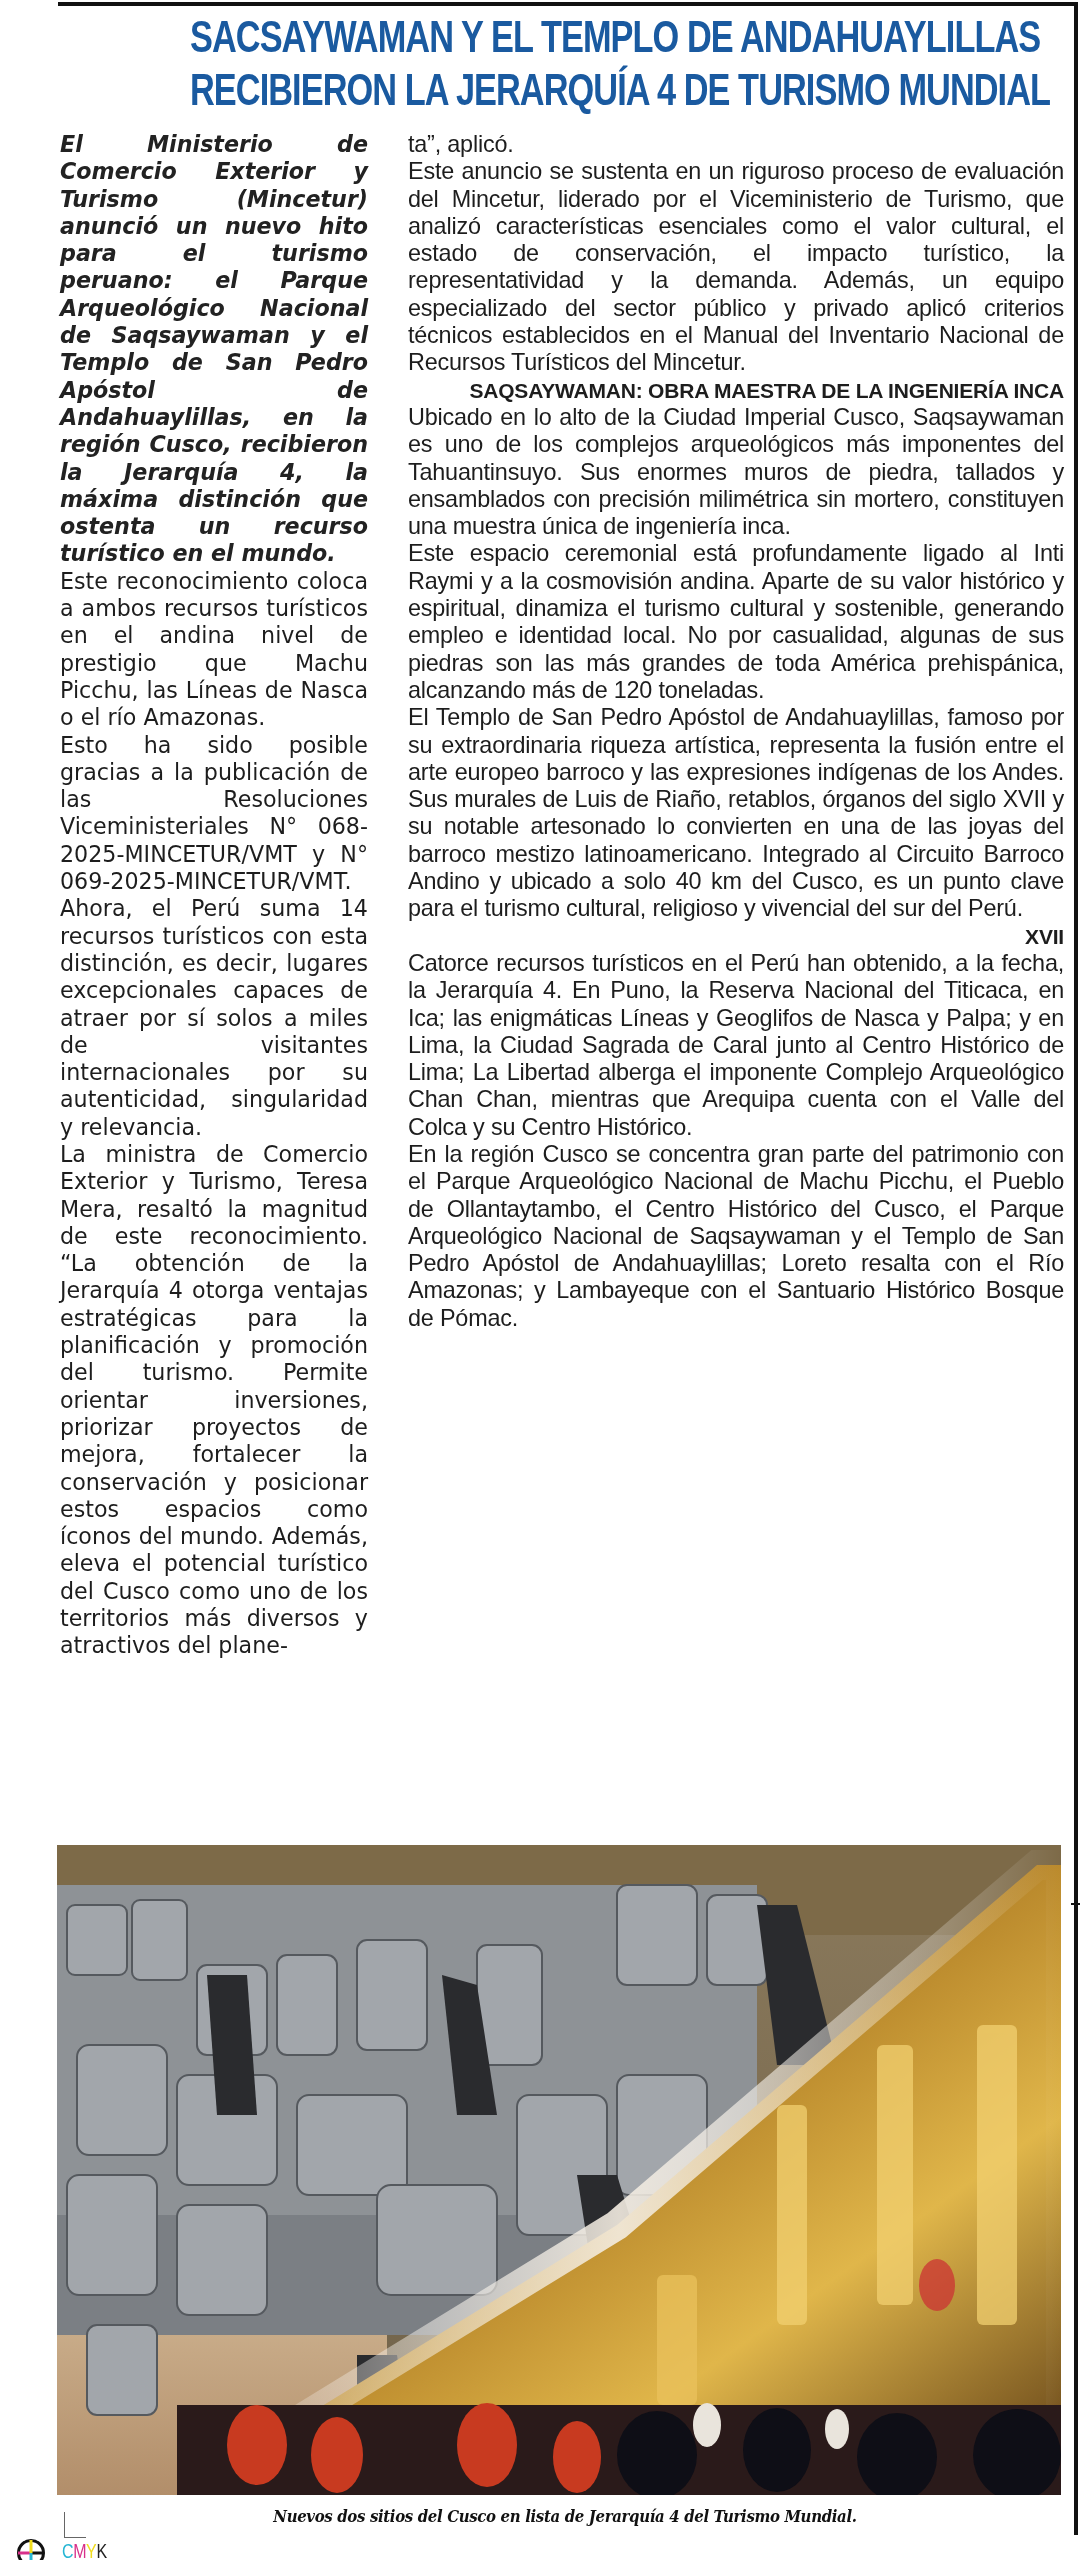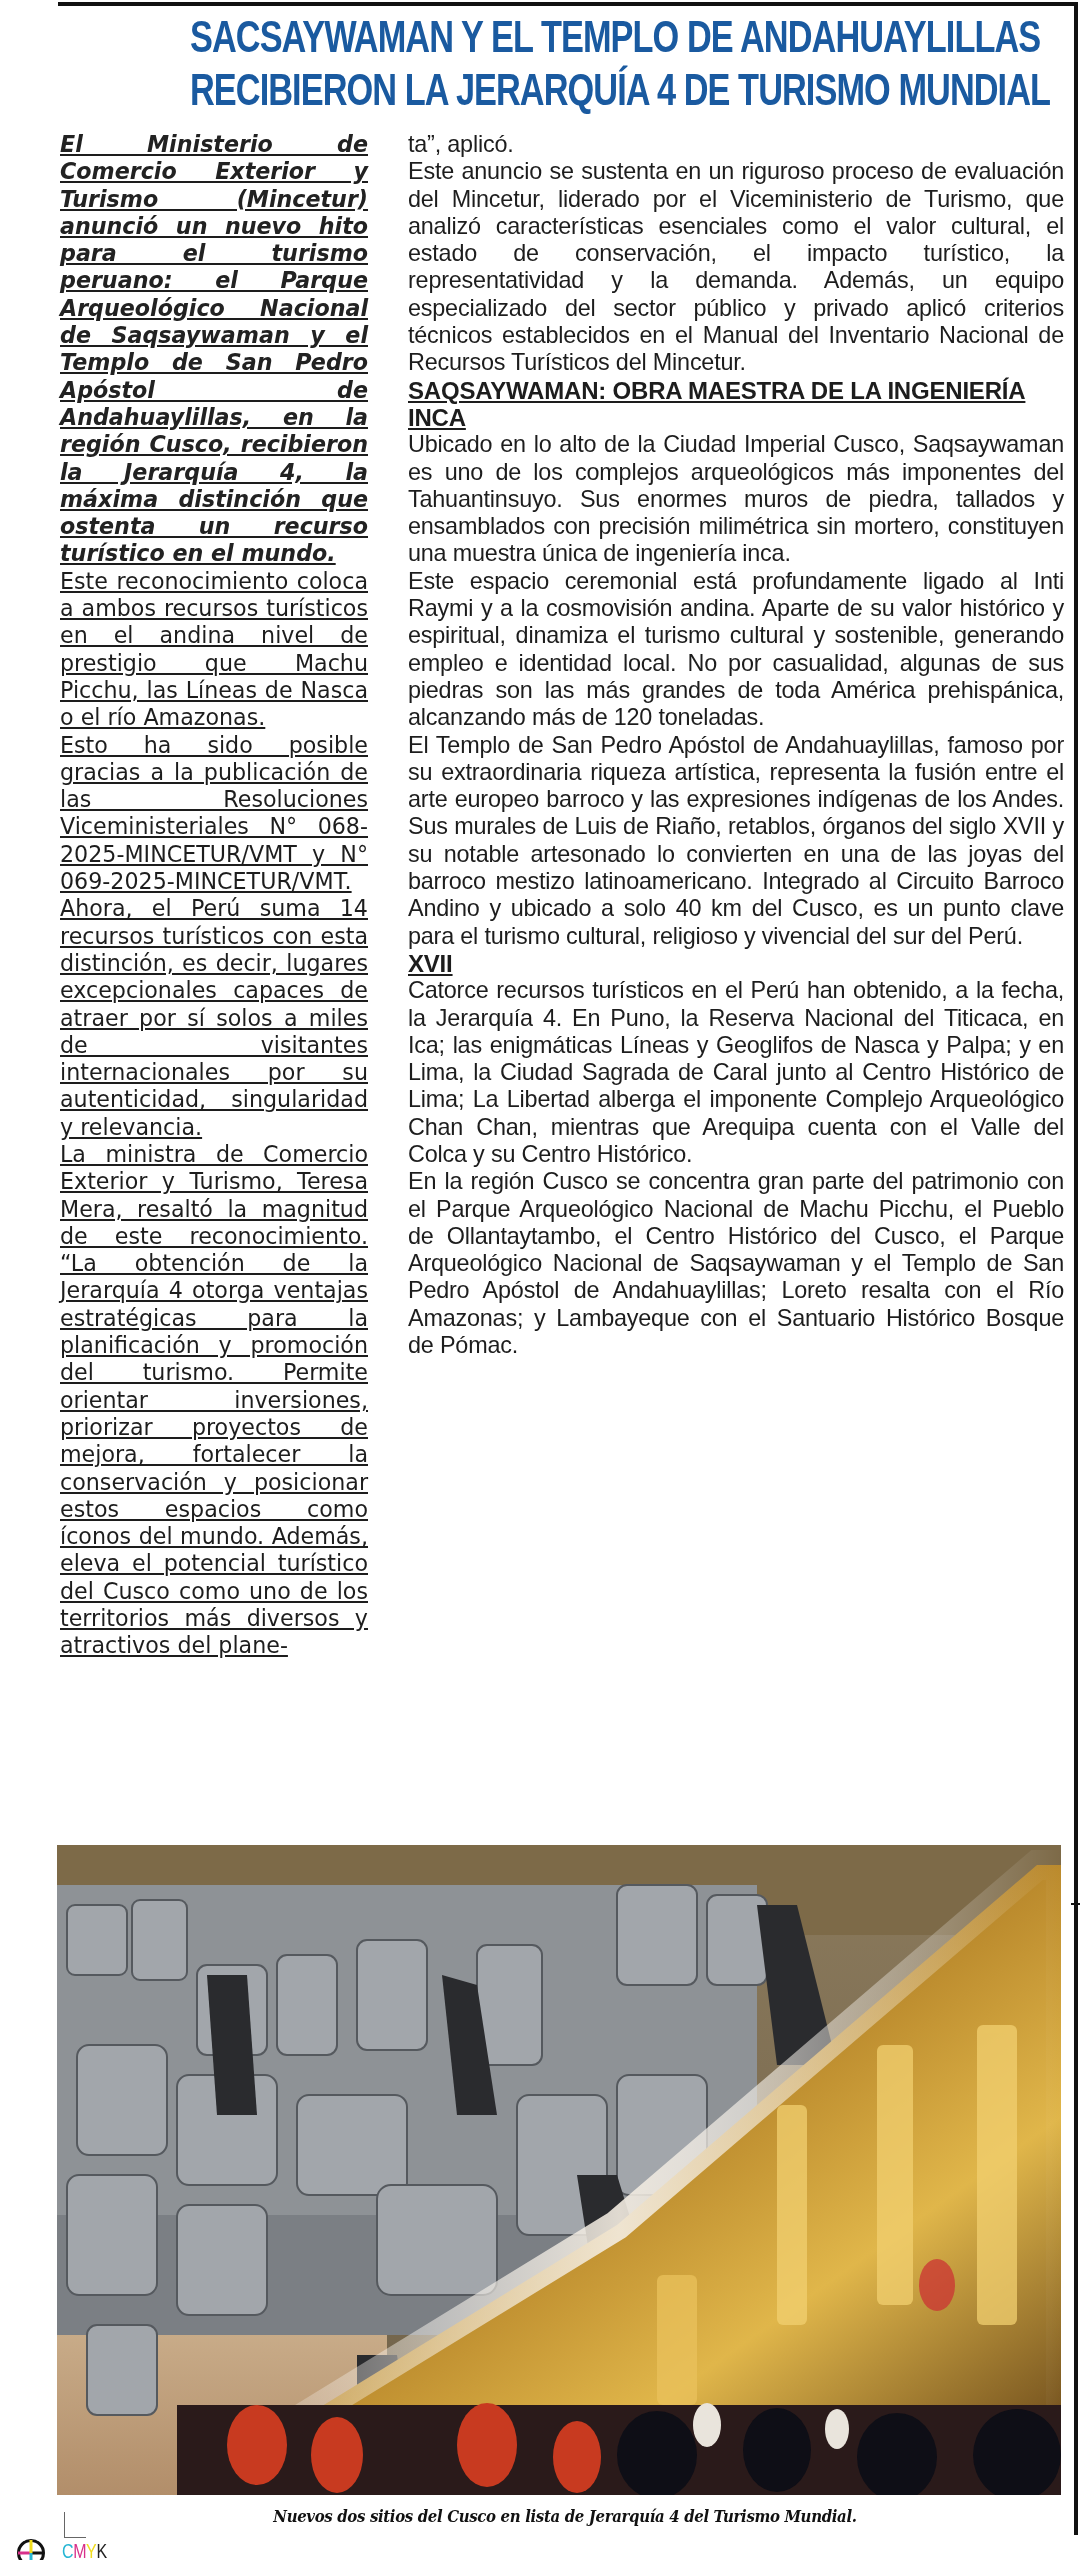--- a/index.html
+++ b/index.html
@@ -2,26 +2,26 @@
 <html><head>
 <meta charset="utf-8">
 <style>
   html, body { margin:0; padding:0; background:#ffffff; }
   body { width:1081px; height:2560px; position:relative; overflow:hidden; font-family:"DejaVu Sans", sans-serif; color:#1d1d1d; }
   .top-rule { position:absolute; left:58px; top:2px; width:1020px; height:4px; background:#111; }
   .right-rule { position:absolute; left:1074px; top:2px; width:4px; height:2533px; background:#111; }
   .right-tick { position:absolute; left:1071px; top:1903px; width:9px; height:2px; background:#111; }
   .title { position:absolute; left:80px; top:10px; width:1000px; text-align:center; color:#1a5aa0; font-family:"Liberation Sans", sans-serif; font-weight:bold; font-size:44px; line-height:53px; letter-spacing:-1.2px; transform:scaleX(0.78); transform-origin:50% 0; white-space:nowrap; }
   .title div { white-space:nowrap; }
-  .col-left { position:absolute; left:60px; top:131px; width:308px; font-size:22.2px; line-height:27.3px; text-align:justify; text-align-last:left; hyphens:manual;text-decoration:underline; }
+  .col-left { position:absolute; left:60px; top:131px; width:308px; font-size:22.2px; line-height:27.3px; text-align:justify; text-align-last:left; hyphens:manual; }
   .col-left p { margin:0; }
   .lead { font-style:italic; font-weight:600; color:#222; }
   .col-right { position:absolute; left:408px; top:131px; width:656px; font-family:"Liberation Sans", sans-serif; font-size:23.4px; line-height:27.3px; text-align:justify; }
   .col-right p { margin:0; letter-spacing:-0.2px; }
-  .col-right h2 { margin:0; font-size:24px; line-height:27.3px; text-align:left; font-weight:bold; letter-spacing:-0.2px;text-decoration:underline; }
+  .col-right h2 { margin:0; font-size:21px; line-height:27.3px; text-align:right; font-weight:bold; letter-spacing:-0.2px; }
   .photo { position:absolute; left:57px; top:1845px; width:1004px; height:650px; overflow:hidden; background:#8a7a68; }
   .photo svg { display:block; }
   .caption { position:absolute; left:90px; top:2506px; width:950px; text-align:center; font-family:"DejaVu Serif", serif; font-style:italic; font-weight:bold; font-size:17px; color:#111; letter-spacing:-0.4px; transform:scaleX(0.88); transform-origin:50% 0; }
   .cmyk-logo { position:absolute; left:8px; top:2512px; width:120px; height:48px; }
   .cmyk-mark-line-v { position:absolute; left:56px; top:0; width:1px; height:26px; background:#666; }
   .cmyk-mark-line-h { position:absolute; left:56px; top:25px; width:22px; height:1px; background:#666; }
   .cmyk-circle { position:absolute; left:8px; top:26px; width:30px; height:30px; }
   .cmyk-text { position:absolute; left:54px; top:28px; font-family:"Liberation Sans", sans-serif; font-size:20px; letter-spacing:-0.5px; transform:scaleX(0.8); transform-origin:0 0; }
   .c { color:#27b6d4; } .m { color:#d8308a; } .y { color:#f0dc1e; } .k { color:#222; }
 </style>

